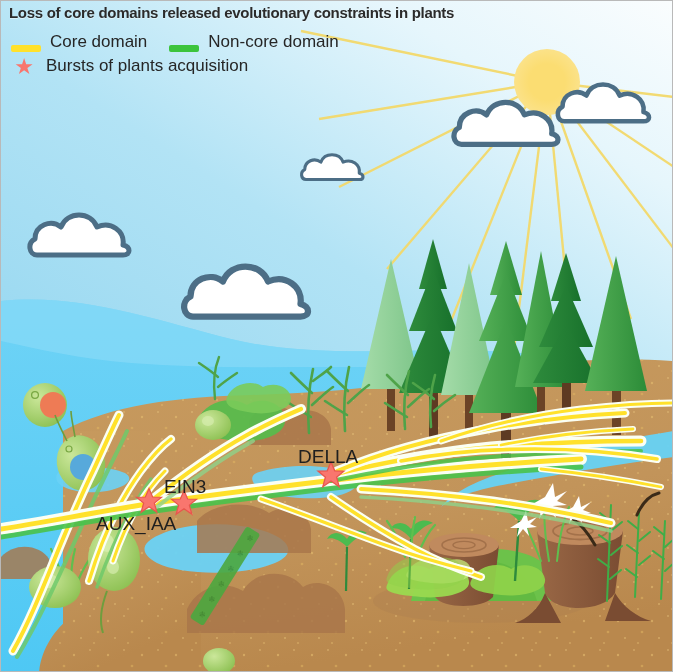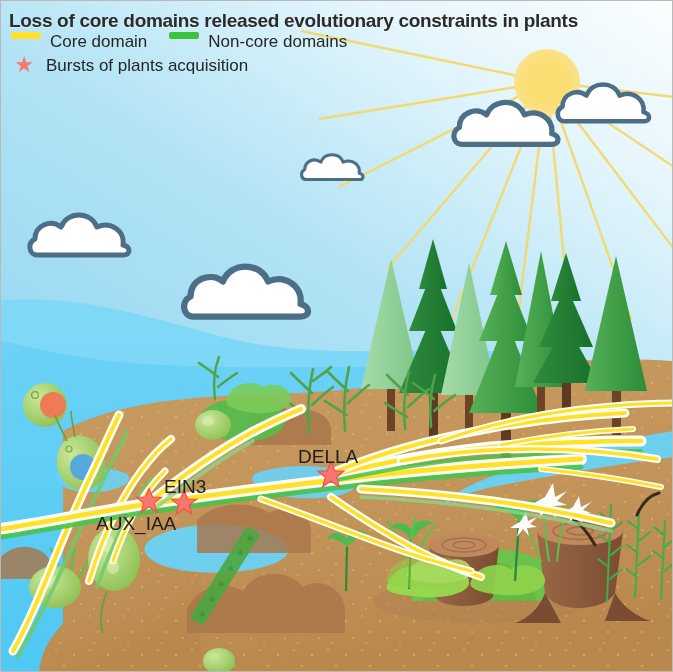--- a/index.html
+++ b/index.html
@@ -8,29 +8,28 @@
     position:relative;width:673px;height:672px;overflow:hidden;
     border:1px solid #b9b9b9;box-sizing:border-box;
   }
   .layer{position:absolute;inset:0;}
   svg.layer{display:block;width:673px;height:672px;}
 
   
   #header{position:absolute;left:0;top:0;width:673px;z-index:60;}
   #title{
     position:absolute;left:8px;top:3px;
-    font-size:19px;font-weight:bold;color:#2b2b2b;
+    font-size:15px;font-weight:bold;color:#2b2b2b;
     letter-spacing:-.3px;white-space:nowrap;
     text-shadow:0 1px 0 rgba(255,255,255,.45);
-    margin-top:6px;
   }
   .legend-row{position:absolute;display:flex;align-items:center;}
   #legend-row-1{left:10px;top:31px;}
   #legend-row-2{left:10px;top:55px;}
-  .legend-item{display:flex;align-items:flex-start;margin-right:22px;}
+  .legend-item{display:flex;align-items:flex-end;margin-right:22px;}
   .swatch-line{width:30px;height:7px;border-radius:2px;margin-right:9px;}
   .legend-label{font-size:17px;color:#262626;white-space:nowrap;}
   .swatch-star{width:26px;margin-right:9px;display:flex;justify-content:center;}
   .starglyph{font-size:22px;line-height:18px;color:#f9766e;}
 </style>
 </head>
 <body>
 
 <div id="scene">
 
@@ -418,21 +417,21 @@
   <div id="header">
     <div id="title">Loss of core domains released evolutionary constraints in plants</div>
 
     <div class="legend-row" id="legend-row-1">
       <div class="legend-item">
         <span class="swatch-line" style="background:#FFE12B;"></span>
         <span class="legend-label">Core domain</span>
       </div>
       <div class="legend-item">
         <span class="swatch-line" style="background:#3CC43C;"></span>
-        <span class="legend-label">Non-core domains</span>
+        <span class="legend-label">Non-core domain</span>
       </div>
     </div>
 
     <div class="legend-row" id="legend-row-2">
       <div class="legend-item">
         <span class="swatch-star">
           <span class="starglyph">★</span>
         </span>
         <span class="legend-label">Bursts of plants acquisition</span>
       </div>

